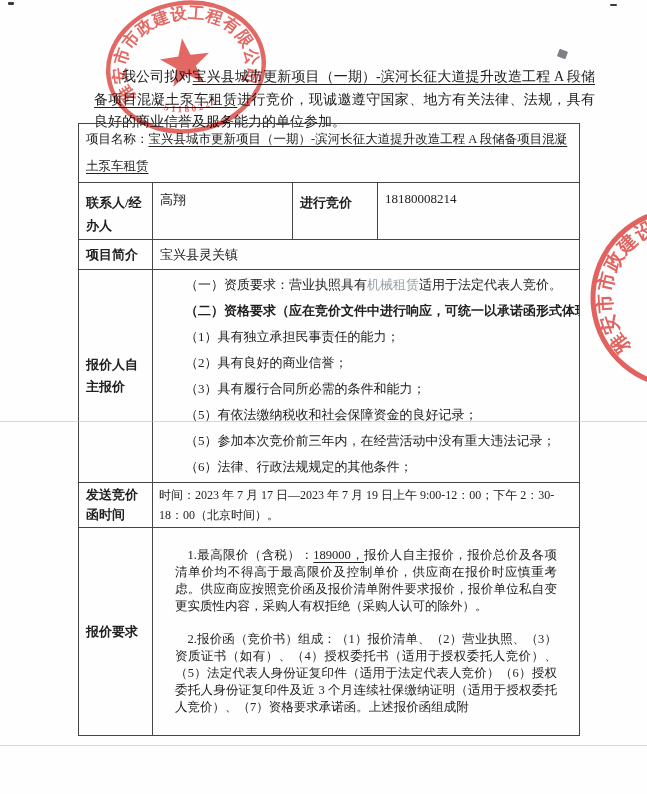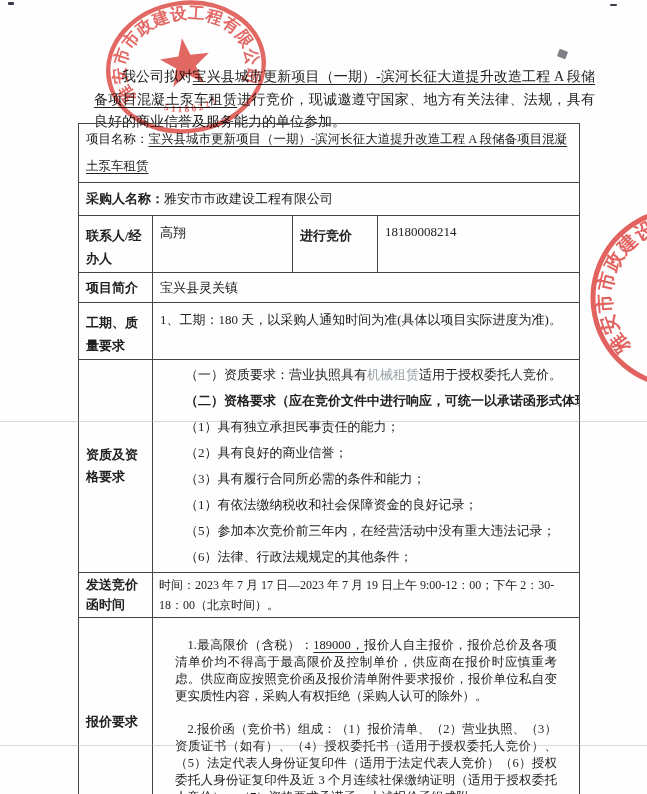--- a/index.html
+++ b/index.html
@@ -64,51 +64,44 @@
         <col style="width:140px">
         <col style="width:85px">
         <col style="width:202px">
       </colgroup>
 
     <tbody>
         <tr class="r1" style="height:54px">
       <td colspan="4"><span>项目名称：</span><span class="ul">宝兴县城市更新项目（一期）-滨河长征大道提升改造工程 A 段储备项目混凝土泵车租赁</span></td>
     </tr>
 
-    <tr style="height:33px">
-      <td colspan="4"><span style="font-weight:bold">采购人名称：</span><span>雅安市市政建设工程有限公司</span></td>
-    </tr>
 
     <tr class="vtop r3" style="height:54px">
       <th>联系人/经办人</th>
       <td>高翔</td>
       <th>进行竞价</th>
       <td>18180008214</td>
     </tr>
 
     <tr style="height:30px">
       <th>项目简介</th>
       <td colspan="3">宝兴县灵关镇</td>
     </tr>
 
 
-    <tr class="vtop" style="height:54px">
-      <th class="ctr">工期、质量要求</th>
-      <td colspan="3">1、工期：180 天，以采购人通知时间为准(具体以项目实际进度为准)。</td>
-    </tr>
 
     <tr style="height:211px">
-      <th class="ctr" style="line-height:22px">资质及资格要求</th>
+      <th class="ctr" style="line-height:22px">报价人自主报价</th>
       <td colspan="3" class="qual">
-        <div class="qline"><span>（一）资质要求：营业执照具有</span><span class="hl">机械租赁</span><span>适用于授权委托人竞价。</span></div>
+        <div class="qline"><span>（一）资质要求：营业执照具有</span><span class="hl">机械租赁</span><span>适用于法定代表人竞价。</span></div>
         <div class="qline qbold">（二）资格要求（应在竞价文件中进行响应，可统一以承诺函形式体现）</div>
         <div class="qline">（1）具有独立承担民事责任的能力；</div>
         <div class="qline">（2）具有良好的商业信誉；</div>
         <div class="qline">（3）具有履行合同所必需的条件和能力；</div>
-        <div class="qline">（1）有依法缴纳税收和社会保障资金的良好记录；</div>
+        <div class="qline">（5）有依法缴纳税收和社会保障资金的良好记录；</div>
         <div class="qline">（5）参加本次竞价前三年内，在经营活动中没有重大违法记录；</div>
         <div class="qline">（6）法律、行政法规规定的其他条件；</div>
       </td>
     </tr>
 
     <tr style="height:41px">
       <th class="sendlbl">发送竞价函时间</th>
       <td colspan="3" class="sendtime">时间：2023 年 7 月 17 日—2023 年 7 月 19 日上午 9:00-12：00；下午 2：30-18：00（北京时间）。</td>
     </tr>
 

